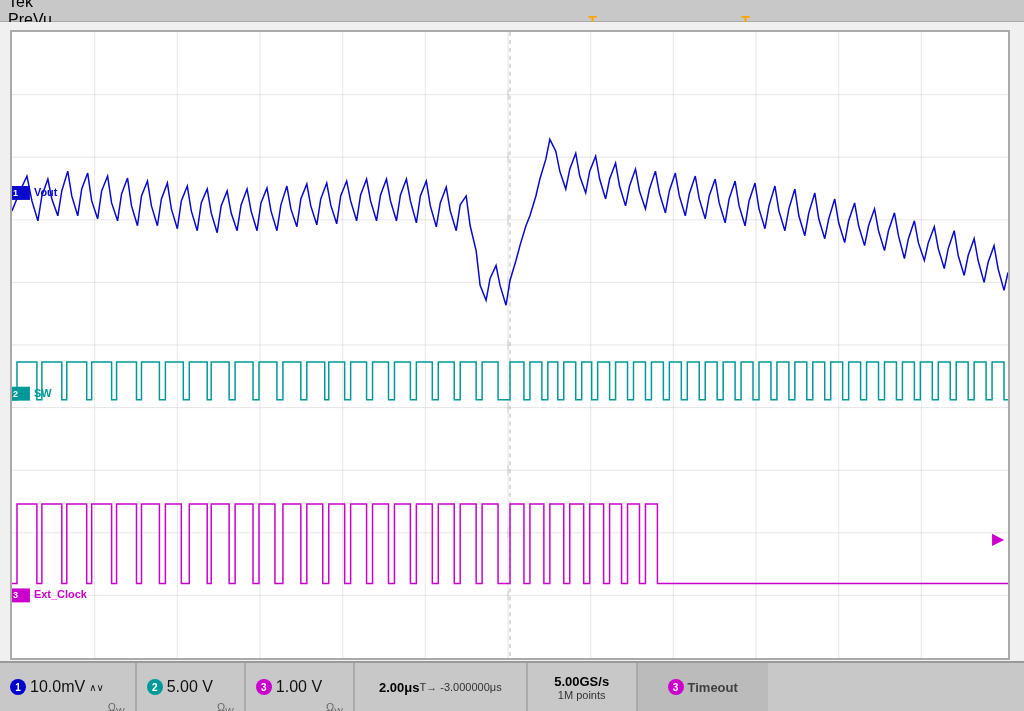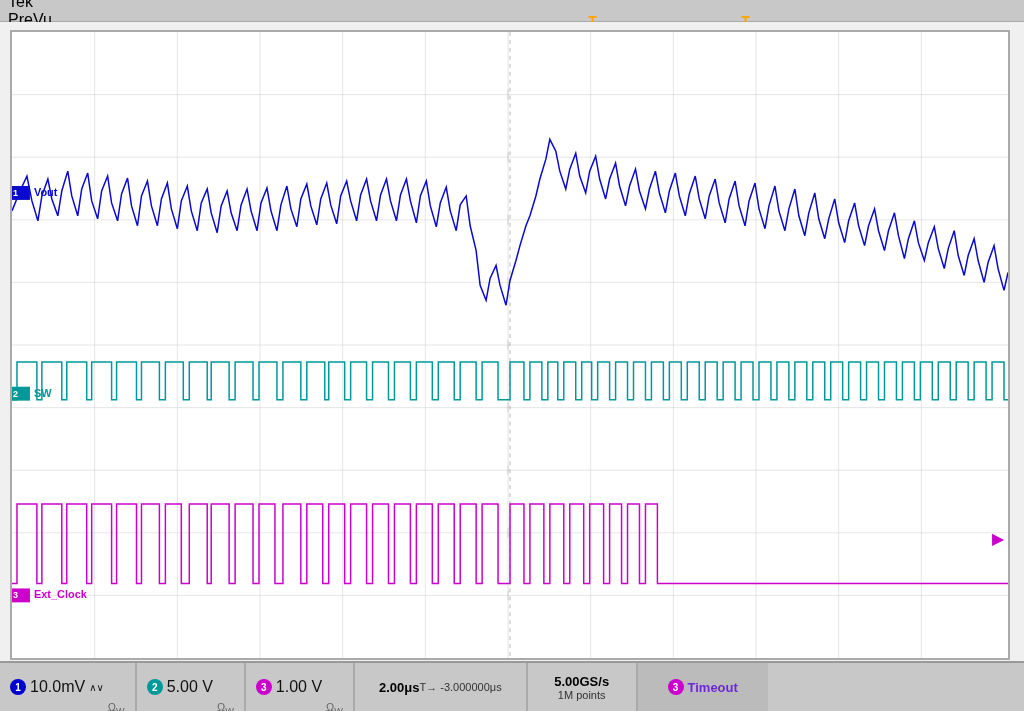--- a/index.html
+++ b/index.html
@@ -128,21 +128,21 @@
       align-items: center;
       justify-content: center;
       padding: 2px 15px;
       min-width: 130px;
       background: #bbbbbb;
     }
 
     .section-main { font-size: 13px; font-weight: bold; color: #000; }
     .section-sub { font-size: 11px; color: #333; }
 
-    .ch3-text { color: #6d28d9; }
+    .ch3-text { color: #404040; }
 
     
     #waveform-svg {
       position: absolute;
       top: 0; left: 0;
       width: 100%;
       height: 100%;
     }
   </style>
 </head>

